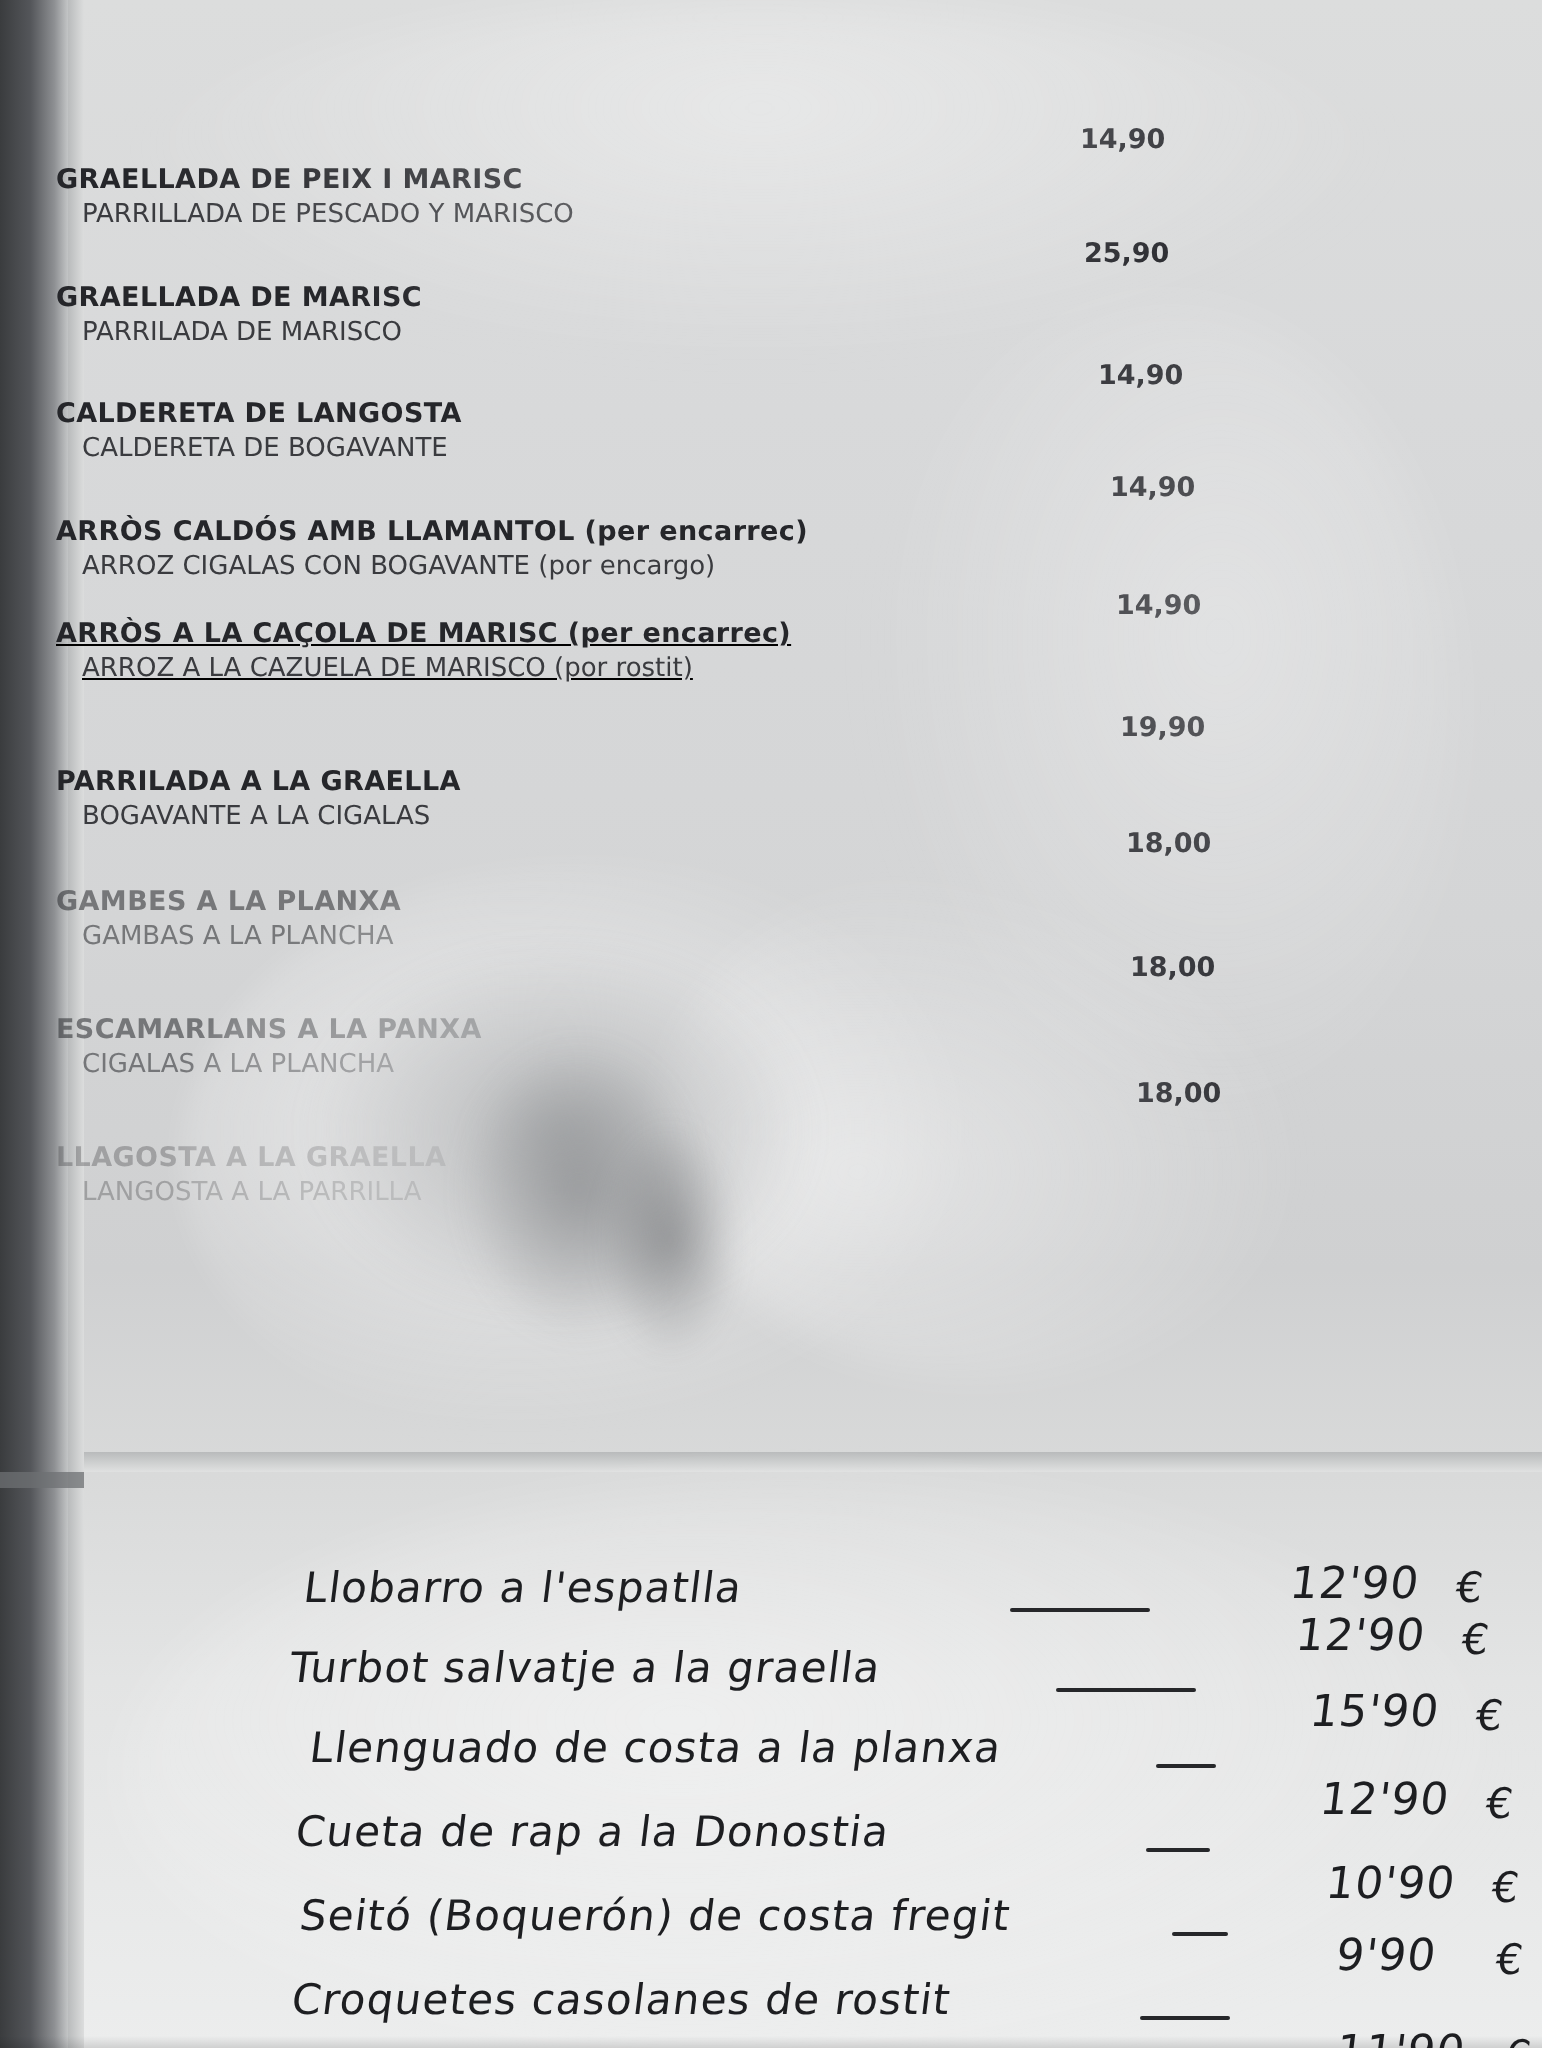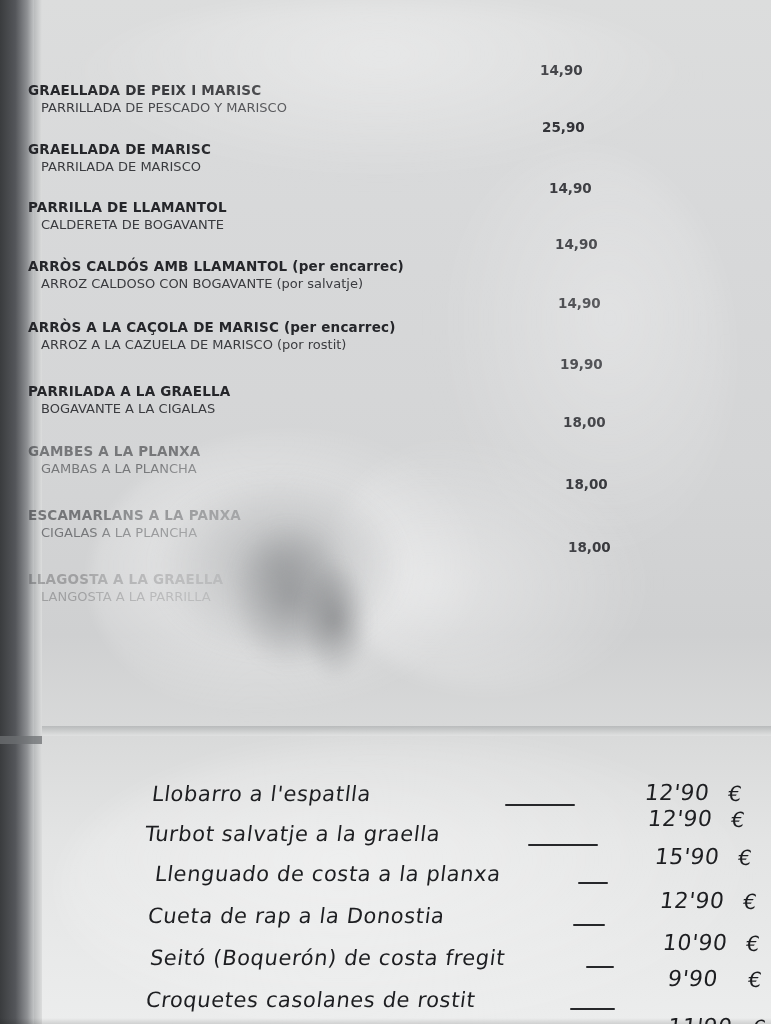--- a/index.html
+++ b/index.html
@@ -225,32 +225,32 @@
     </div>
     <div class="p-price" style="top:62px;">14,90</div>
 
     <div class="p-row" style="top:141px;">
       <div class="p-cat">GRAELLADA DE MARISC</div>
       <div class="p-es">PARRILADA DE MARISCO</div>
     </div>
     <div class="p-price" style="top:119px;left:542px;">25,90</div>
 
     <div class="p-row" style="top:199px;">
-      <div class="p-cat">PARRILLA DE LLAMANTOL</div>
+      <div class="p-cat">CALDERETA DE LANGOSTA</div>
       <div class="p-es">CALDERETA DE BOGAVANTE</div>
     </div>
     <div class="p-price" style="top:180px;left:549px;">14,90</div>
 
     <div class="p-row" style="top:258px;">
       <div class="p-cat">ARRÒS CALDÓS AMB LLAMANTOL (per encarrec)</div>
-      <div class="p-es">ARROZ CALDOSO CON BOGAVANTE (por salvatje)</div>
+      <div class="p-es">ARROZ CIGALAS CON BOGAVANTE (por encargo)</div>
     </div>
     <div class="p-price" style="top:236px;left:555px;">14,90</div>
 
-    <div class="p-row" style="top:319px;">
+    <div class="p-row" style="top:309px;text-decoration:underline;">
       <div class="p-cat">ARRÒS A LA CAÇOLA DE MARISC (per encarrec)</div>
       <div class="p-es">ARROZ A LA CAZUELA DE MARISCO (por rostit)</div>
     </div>
     <div class="p-price" style="top:295px;left:558px;">14,90</div>
 
     <div class="p-row" style="top:383px;">
       <div class="p-cat">PARRILADA A LA GRAELLA</div>
       <div class="p-es">BOGAVANTE A LA CIGALAS</div>
     </div>
     <div class="p-price" style="top:356px;left:560px;">19,90</div>

